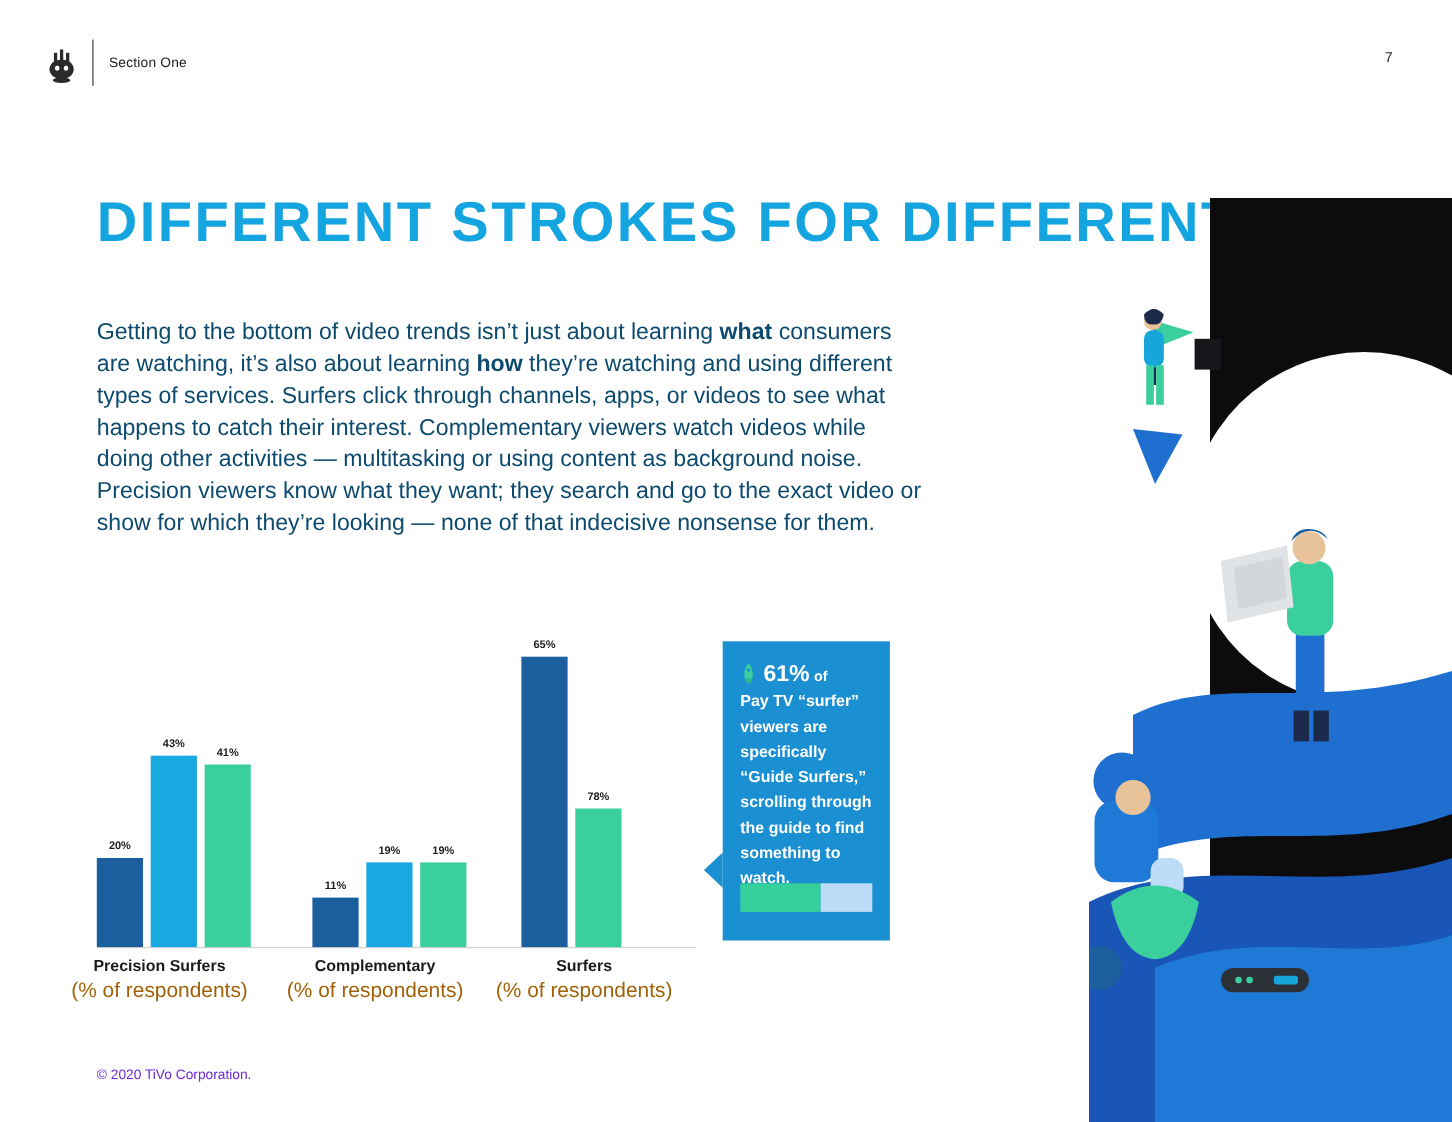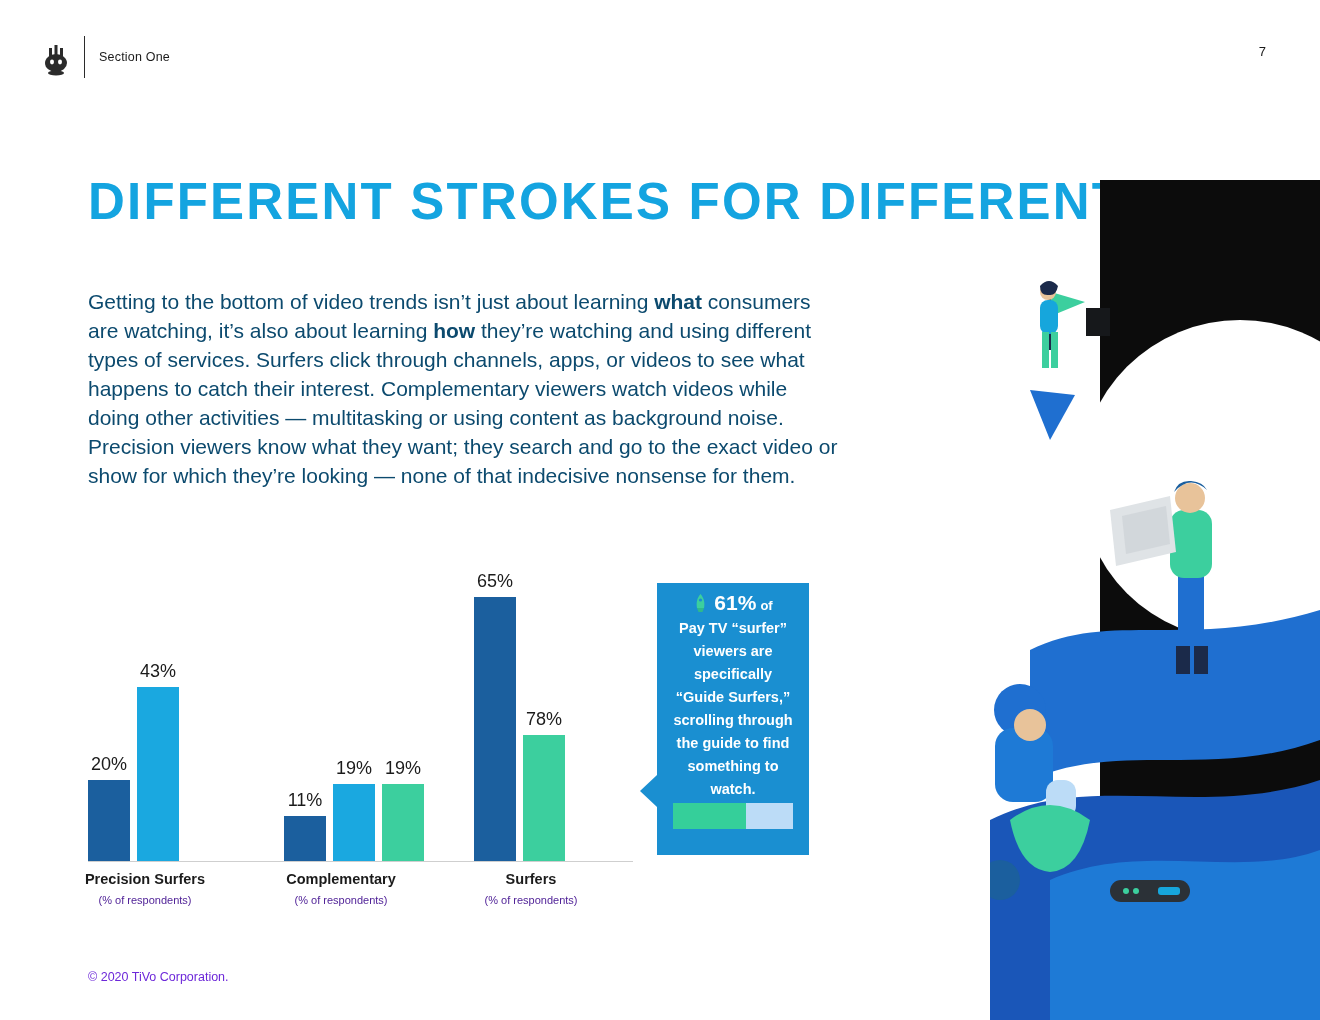--- a/index.html
+++ b/index.html
@@ -144,56 +144,55 @@
     height: 100%;
   }
   .bar {
     width: 42px;
   }
   .bar-label {
     position: absolute;
     width: 60px;
     left: -9px;
     text-align: center;
-    font-size: 18px;
-    font-weight: normal;
+    font-size: 10px;
+    font-weight: bold;
     color: #1b1b1b;
   }
   .group-caption {
     position: absolute;
     top: 349px;
     width: 200px;
     left: -43px;
     text-align: center;
     line-height: 21px;
   }
   .group-caption .name {
     font-size: 14.5px;
     font-weight: bold;
     display: block;
     color: #1b1b1b;
   }
   .group-caption .sub {
-    font-size: 11px;
+    font-size: 19px;
     display: block;
-    color: #4c1d95;
+    color: #a16207;
   }
 
   
   .callout {
     position: absolute;
     left: 657px;
     top: 583px;
     width: 152px;
     height: 272px;
     background: #1a8fd1;
     color: #ffffff;
-    padding: 8px 16px 0 16px;
+    padding: 18px 16px 0 16px;
     box-sizing: border-box;
-    text-align: center;
   }
   .callout-arrow {
     position: absolute;
     left: 640px;
     top: 775px;
     width: 0;
     height: 0;
     border-top: 16px solid transparent;
     border-bottom: 16px solid transparent;
     border-right: 17px solid #1a8fd1;
@@ -291,20 +290,24 @@
     <div class="group" style="left:0px;">
       <div class="bars">
         <div class="bar-wrap">
           <div class="bar-label" style="bottom:86px;">20%</div>
           <div class="bar" style="height:81px;background:#1b5f9e;"></div>
         </div>
         <div class="bar-wrap">
           <div class="bar-label" style="bottom:179px;">43%</div>
           <div class="bar" style="height:174px;background:#1aa8e0;"></div>
         </div>
+        <div class="bar-wrap">
+          <div class="bar-label" style="bottom:171px;">41%</div>
+          <div class="bar" style="height:166px;background:#3ccf9e;"></div>
+        </div>
       </div>
       <div class="group-caption">
         <span class="name">Precision Surfers</span>
         <span class="sub">(% of respondents)</span>
       </div>
     </div>
 
     <div class="group" style="left:196px;">
       <div class="bars">
         <div class="bar-wrap">

